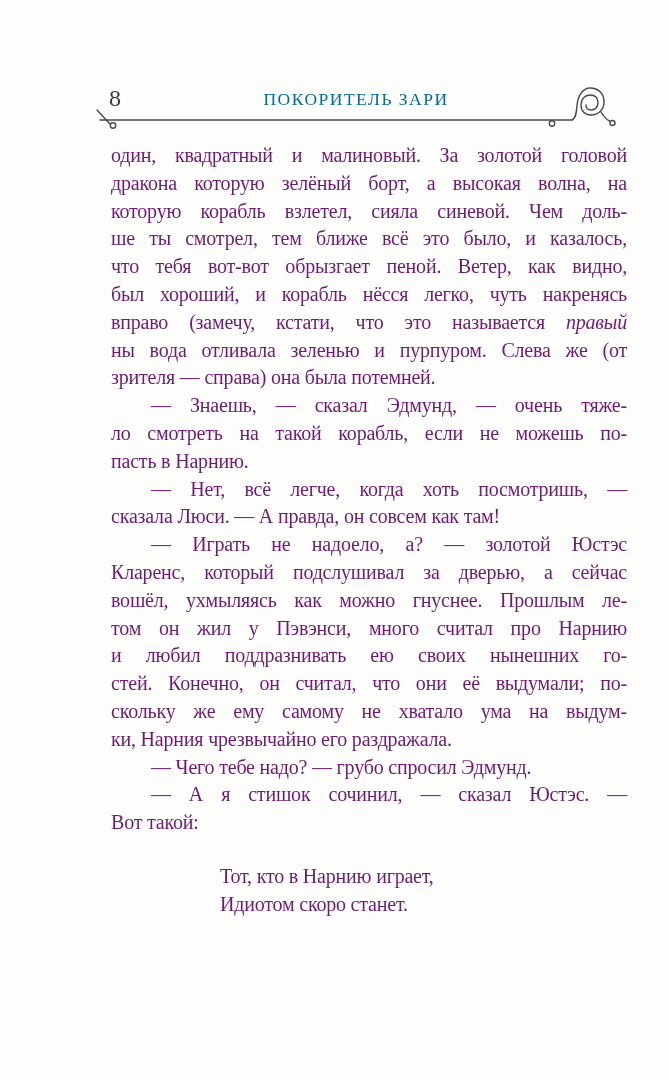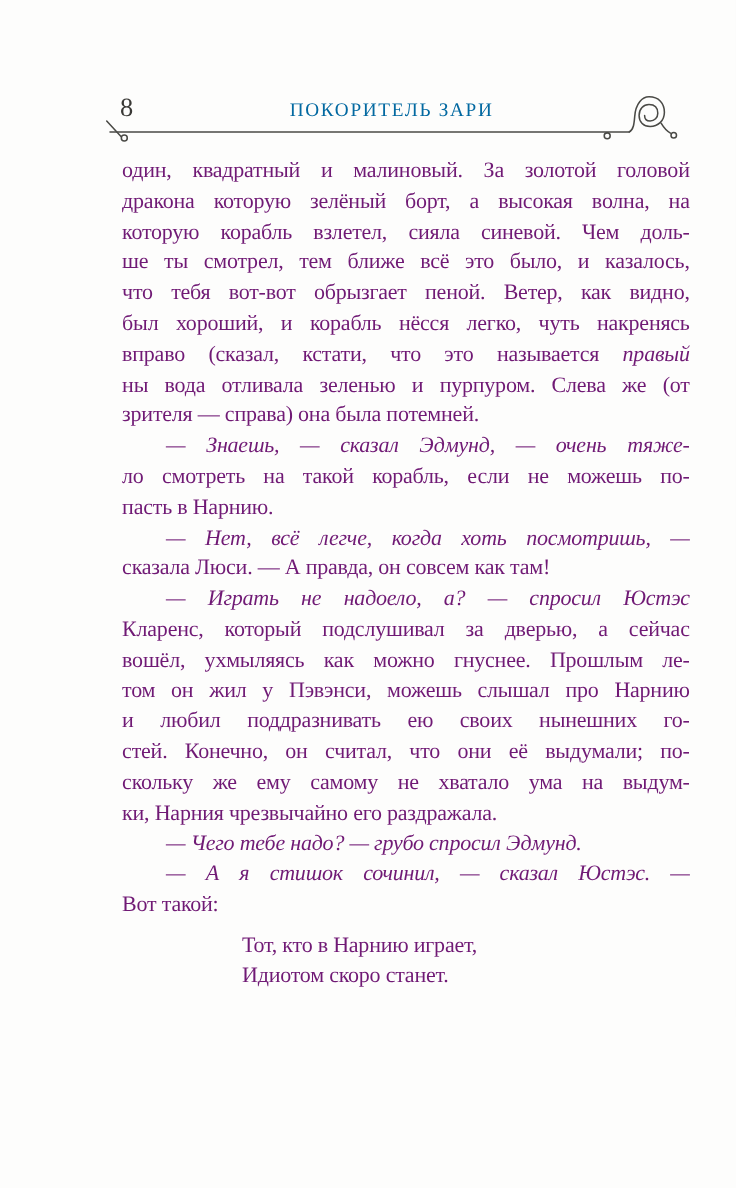--- a/index.html
+++ b/index.html
@@ -31,25 +31,25 @@
     color:#701a75;
   }
   .body-text .line{
     text-align:justify;
     text-align-last:justify;
   }
   .body-text .line.last{
     text-align:right;
     text-align-last:left;
   }
-  .body-text .line.indent{padding-left:40px;font-style:italic;}
+  .body-text .line.indent{padding-left:40px;}
   .it{font-style:italic;}
   
   .verse{
-    margin-top:8px;
+    margin-top:25px;
     padding-left:109px;
   }
   .verse .vline{
     text-align:left;text-align-last:left;
     line-height:28.5px;
   }
 </style>
 </head>
 <body>
 
@@ -83,32 +83,32 @@
   </svg>
 
   <div class="body-text">
 
     <div class="line"><span>один, квадратный и малиновый. За золотой головой</span></div>
       <div class="line"><span>дракона которую зелёный борт, а высокая волна, на</span></div>
       <div class="line"><span>которую корабль взлетел, сияла синевой. Чем доль-</span></div>
       <div class="line"><span>ше ты смотрел, тем ближе всё это было, и казалось,</span></div>
       <div class="line"><span>что тебя вот-вот обрызгает пеной. Ветер, как видно,</span></div>
       <div class="line"><span>был хороший, и корабль нёсся легко, чуть накренясь</span></div>
-      <div class="line"><span>вправо (сказал, кстати, что это называется </span><span class="it">правый</span></div>
+      <div class="line"><span>вправо (замечу, кстати, что это называется </span><span class="it">правый</span></div>
       <div class="line"><span>ны вода отливала зеленью и пурпуром. Слева же (от</span></div>
       <div class="line last"><span>зрителя — справа) она была потемней.</span></div>
       <div class="line indent"><span>— Знаешь, — сказал Эдмунд, — очень тяже-</span></div>
       <div class="line"><span>ло смотреть на такой корабль, если не можешь по-</span></div>
       <div class="line last"><span>пасть в Нарнию.</span></div>
       <div class="line indent"><span>— Нет, всё легче, когда хоть посмотришь, —</span></div>
       <div class="line last"><span>сказала Люси. — А правда, он совсем как там!</span></div>
-      <div class="line indent"><span>— Играть не надоело, а? — спросил Юстэс</span></div>
+      <div class="line indent"><span>— Играть не надоело, а? — золотой Юстэс</span></div>
       <div class="line"><span>Кларенс, который подслушивал за дверью, а сейчас</span></div>
       <div class="line"><span>вошёл, ухмыляясь как можно гнуснее. Прошлым ле-</span></div>
-      <div class="line"><span>том он жил у Пэвэнси, можешь слышал про Нарнию</span></div>
+      <div class="line"><span>том он жил у Пэвэнси, много считал про Нарнию</span></div>
       <div class="line"><span>и любил поддразнивать ею своих нынешних го-</span></div>
       <div class="line"><span>стей. Конечно, он считал, что они её выдумали; по-</span></div>
       <div class="line"><span>скольку же ему самому не хватало ума на выдум-</span></div>
       <div class="line last"><span>ки, Нарния чрезвычайно его раздражала.</span></div>
       <div class="line last indent"><span>— Чего тебе надо? — грубо спросил Эдмунд.</span></div>
       <div class="line indent"><span>— А я стишок сочинил, — сказал Юстэс. —</span></div>
       <div class="line last"><span>Вот такой:</span></div>
       <div class="verse">
         <div class="vline">Тот, кто в Нарнию играет,</div>
         <div class="vline">Идиотом скоро станет.</div>

